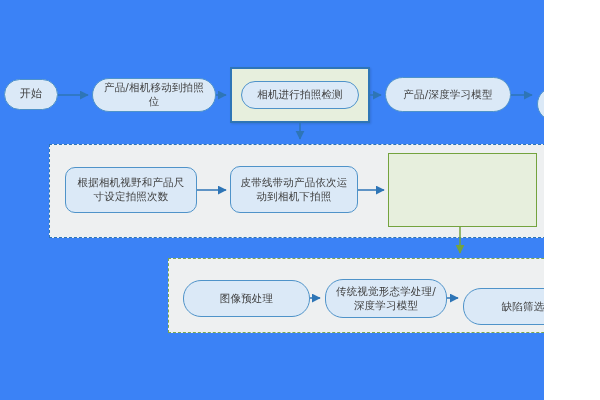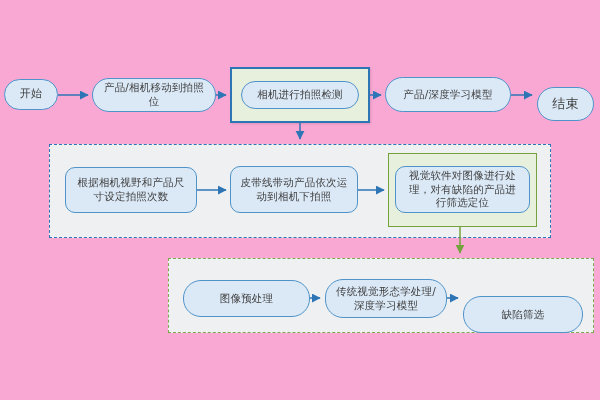--- a/index.html
+++ b/index.html
@@ -1,17 +1,17 @@
 <!DOCTYPE html>
 <html><head>
 <meta charset="utf-8">
 <style>
   html,body{margin:0;padding:0;background:#ffffff;}
   .canvas{
-    position:relative;width:600px;height:400px;background:#f9a8d4;overflow:hidden;
+    position:relative;width:544px;height:400px;background:#3b82f6;overflow:hidden;
     font-family:"DejaVu Sans","Liberation Sans",sans-serif;color:#3f3f3f;
   }
   .node{
     position:absolute;display:flex;align-items:center;justify-content:center;
     text-align:center;box-sizing:border-box;
     background:#dbe9f7;border:1.5px solid #4f93c9;
     font-size:10.5px;line-height:1.3;letter-spacing:0.2px;
   }
   .pill{border-radius:18px;}
   .roundbox{border-radius:10px;padding:2px 8px;}
@@ -69,21 +69,20 @@
   <div class="node pill pad" style="left:241px;top:81px;width:118px;height:28px;">相机进行拍照检测</div>
 
   <div class="node pill pad" style="left:385px;top:77px;width:126px;height:35px;">产品/深度学习模型</div>
 
   <div class="node pill" style="left:537px;top:87px;width:57px;height:34px;font-size:13px;">结束</div>
 
   <div class="node roundbox" style="left:65px;top:167px;width:132px;height:46px;">根据相机视野和产品尺寸设定拍照次数</div>
 
   <div class="node roundbox" style="left:230px;top:166px;width:128px;height:47px;">皮带线带动产品依次运动到相机下拍照</div>
 
-  <div class="node roundbox" style="left:395px;top:166px;width:135px;height:47px;">视觉软件对图像进行处理，对有缺陷的产品进行筛选定位</div>
 
   <div class="node pill pad" style="left:183px;top:280px;width:127px;height:37px;">图像预处理</div>
 
   <div class="node pill pad" style="left:325px;top:279px;width:122px;height:39px;">传统视觉形态学处理/深度学习模型</div>
 
-  <div class="node pill pad" style="left:463px;top:296px;width:120px;height:37px;">缺陷筛选</div>
+  <div class="node pill pad" style="left:463px;top:288px;width:120px;height:37px;">缺陷筛选</div>
 
 </div>
 
 </body></html>

